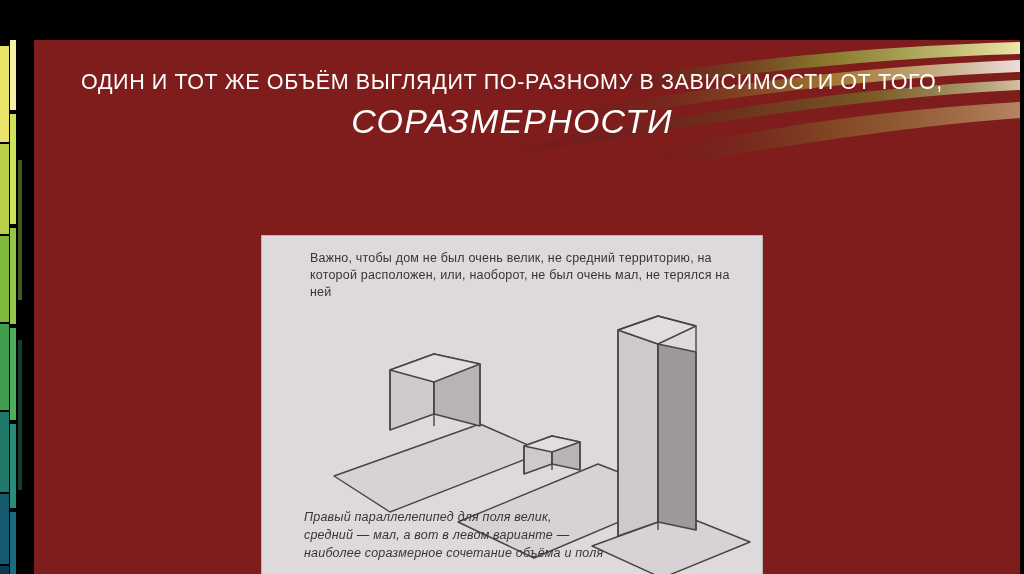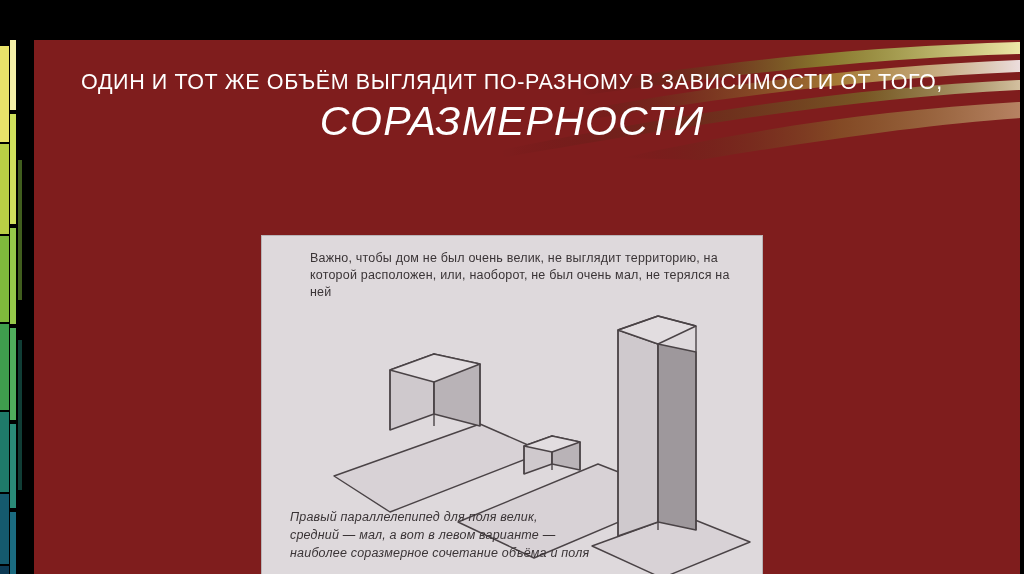--- a/index.html
+++ b/index.html
@@ -55,21 +55,21 @@
   .title-line {
     color: #ffffff;
     font-size: 21.5px;
     letter-spacing: 0.6px;
     line-height: 25px;
     text-transform: uppercase;
     white-space: nowrap;
   }
   .title-emph {
     color: #ffffff;
-    font-size: 41px;
+    font-size: 34px;
     font-style: italic;
     letter-spacing: 1.2px;
     line-height: 40px;
     margin-top: 6px;
     text-transform: uppercase;
   }
 
   
   .figure {
     position: absolute;
@@ -88,21 +88,21 @@
     font-size: 12.5px;
     line-height: 17px;
     letter-spacing: 0.2px;
   }
   .fig-text.top {
     left: 48px;
     top: 14px;
     width: 430px;
   }
   .fig-text.bottom {
-    left: 28px;
+    left: 42px;
     top: 272px;
     width: 300px;
     font-style: italic;
     line-height: 18px;
   }
   .fig-svg {
     position: absolute;
     left: 0;
     top: 0;
   }
@@ -159,21 +159,21 @@
     </svg>
   </div>
 
   <div class="title-block">
     <div class="title-line">Один и тот же объём выглядит по-разному в зависимости от того,</div>
     <div class="title-emph">соразмерности</div>
   </div>
 
   <div class="figure">
 
-    <div class="fig-text top">Важно, чтобы дом не был очень велик, не выглядит территорию, на которой расположен, или, наоборот, не был очень мал, не терялся на ней</div>
+    <div class="fig-text top">Важно, чтобы дом не был очень велик, не средний территорию, на которой расположен, или, наоборот, не был очень мал, не терялся на ней</div>
 
     <svg class="fig-svg" width="500" height="370" viewBox="0 0 500 370">
       <g fill="none" stroke="#4a4346" stroke-width="1.4" stroke-linejoin="round">
 
         <polygon points="72,240 218,188 282,216 128,276" fill="#d8d2d6"></polygon>
 
         <polygon points="128,194 172,178 172,118 128,134" fill="#cfc9cd"></polygon>
         <polygon points="172,178 218,190 218,128 172,118" fill="#b9b3b7"></polygon>
         <polygon points="128,134 172,118 218,128 172,146" fill="#e2dde0"></polygon>
         <line x1="128" y1="194" x2="128" y2="134"></line>

